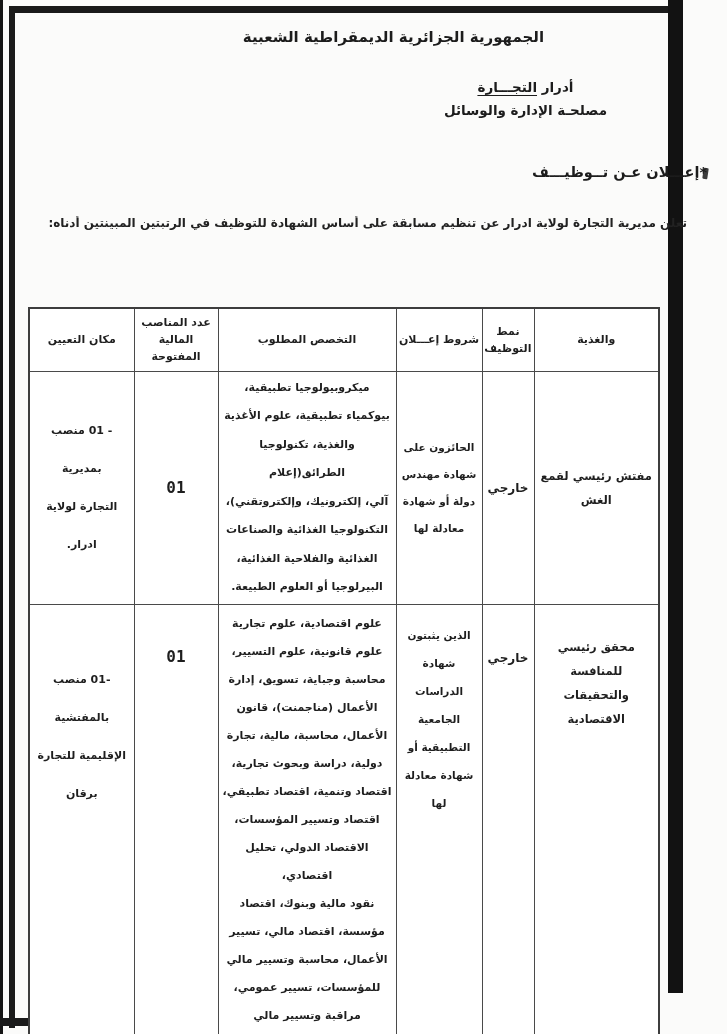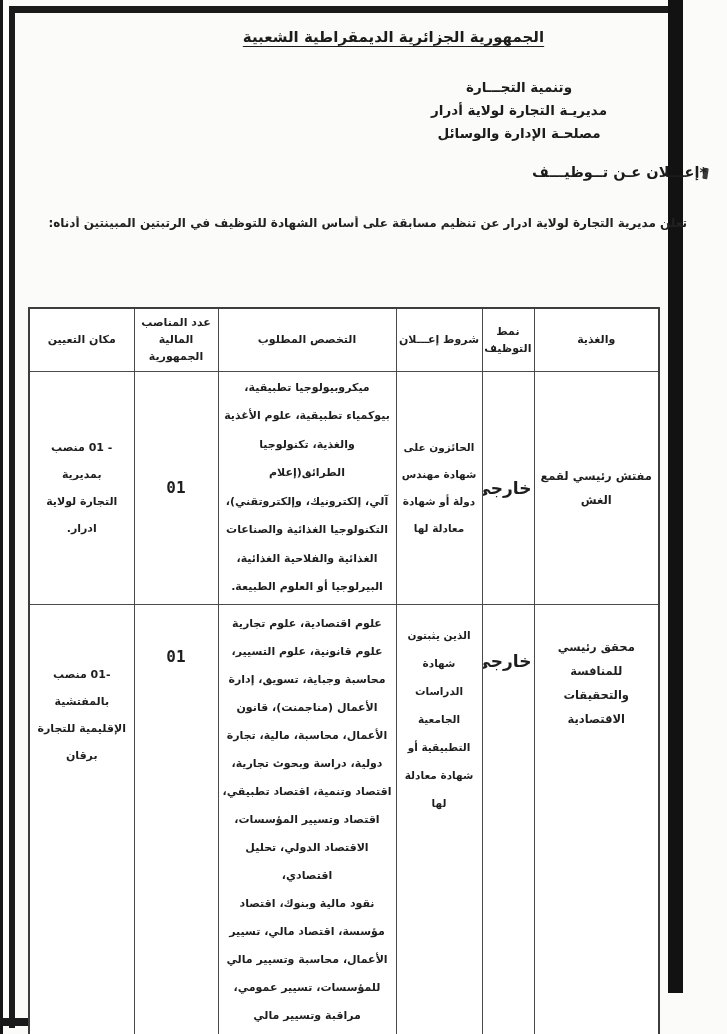--- a/index.html
+++ b/index.html
@@ -16,27 +16,27 @@
   .frame-left{position:absolute;left:9px;top:6px;width:6px;height:1022px;background:#1a1a1a;}
   .frame-top{position:absolute;left:9px;top:6px;width:674px;height:7px;background:#1a1a1a;}
   .frame-right{position:absolute;left:668px;top:0;width:15px;height:993px;background:#121212;}
   .frame-bottom{position:absolute;left:0;top:1018px;width:660px;height:8px;background:#1a1a1a;}
   .scan-artifact{position:absolute;left:703px;top:168px;width:5px;height:11px;background:#3c3c3c;transform:rotate(8deg);border-radius:1px;}
 
   .country-title{
     position:absolute;top:28px;left:80px;right:20px;
     text-align:center;font-size:15px;font-weight:bold;
   }
-  .country-title span{text-decoration:underline;text-underline-offset:4px;}
+  .country-title span{text-underline-offset:4px;}
 
   .org-block{
     position:absolute;top:76px;right:120px;
     text-align:center;font-size:13.5px;font-weight:bold;line-height:23px;
   }
-  .org-block .u{text-underline-offset:3px;}
+  .org-block .u{text-decoration:underline;text-underline-offset:3px;}
 
   .announce-title{
     position:absolute;top:164px;left:80px;right:20px;
     font-size:14.5px;font-weight:bold;letter-spacing:0;
   }
 
   .intro-line{
     position:absolute;top:216px;right:40px;left:18px;
     font-size:12px;font-weight:bold;white-space:nowrap;overflow:hidden;
     text-align:right;color:#222;
@@ -54,25 +54,25 @@
     white-space:pre-line;
     font-weight:bold;color:#1e1e1e;
     padding:2px;overflow:hidden;
   }
   tr.hdr{height:63px;}
   tr.hdr th{font-size:11px;line-height:17px;}
   tr.r1{height:213px;}
   tr.r2{height:432px;}
 
   td.rank{font-size:11.5px;line-height:24px;}
-  td.mode{font-size:17px;}
+  td.mode{font-size:12px;}
   td.cond{font-size:10.5px;line-height:27px;margin-top:24px;}
   td.spec{font-size:11px;line-height:28.5px;}
   td.num{font-size:16px;font-family:"DejaVu Sans Mono","DejaVu Sans",sans-serif;}
-  td.loc{font-size:11px;line-height:27px;}
+  td.loc{font-size:11px;line-height:38px;}
 
   
   tr.r2 td{vertical-align:top;}
   tr.r2 td.rank{padding-top:30px;}
   tr.r2 td.mode{padding-top:46px;}
   tr.r2 td.cond{padding-top:16px;line-height:28px;}
   tr.r2 td.spec{padding-top:5px;line-height:28px;}
   tr.r2 td.num{padding-top:42px;}
   tr.r2 td.loc{padding-top:56px;}
 </style>
@@ -86,22 +86,21 @@
   <div class="frame-left"></div>
   <div class="frame-right"></div>
   <div class="frame-bottom"></div>
   <div class="scan-artifact"></div>
 
   <div class="country-title">
     <span>الجمهورية الجزائرية الديمقراطية الشعبية</span>
   </div>
 
   <div class="org-block">
-    <div><span>وتنمية</span> <span class="u">التجـــارة</span></div>
-    <div>مديريـة التجارة لولاية أدرار</div>
+    <div><span>أدرار</span> <span class="u">التجـــارة</span></div>
     <div>مصلحـة الإدارة والوسائل</div>
   </div>
 
   <div class="announce-title">*إعـــلان عـن تــوظيـــف</div>
 
   <div class="intro-line">تعلن مديرية التجارة لولاية ادرار عن تنظيم مسابقة على أساس الشهادة للتوظيف في الرتبتين المبينتين أدناه:</div>
 
   <table class="jobs">
     <colgroup>
       <col style="width:125px">
@@ -112,21 +111,21 @@
         <col style="width:105px">
     </colgroup>
     <tbody>
         <tr class="hdr">
       <th>والغذية</th>
       <th>نمط
 التوظيف</th>
       <th>شروط إعـــلان</th>
       <th>التخصص المطلوب</th>
       <th>عدد المناصب
-المالية الجمهورية</th>
+المالية المفتوحة</th>
       <th>مكان التعيين</th>
     </tr>
     <tr class="r1">
       <td class="rank">مفتش رئيسي لقمع
 الغش</td>
       <td class="mode">خارجي</td>
       <td class="cond">الحائزون على
 شهادة مهندس
 دولة أو شهادة
 معادلة لها</td>

